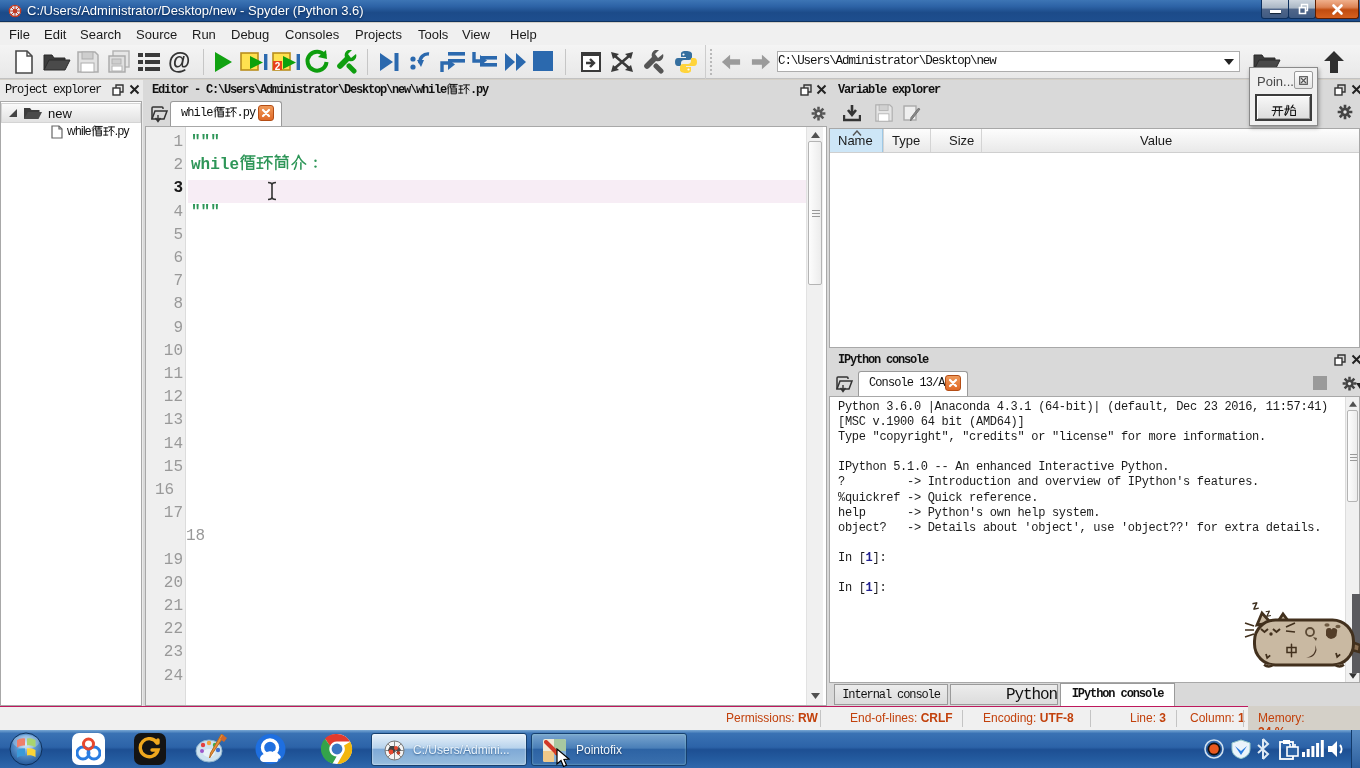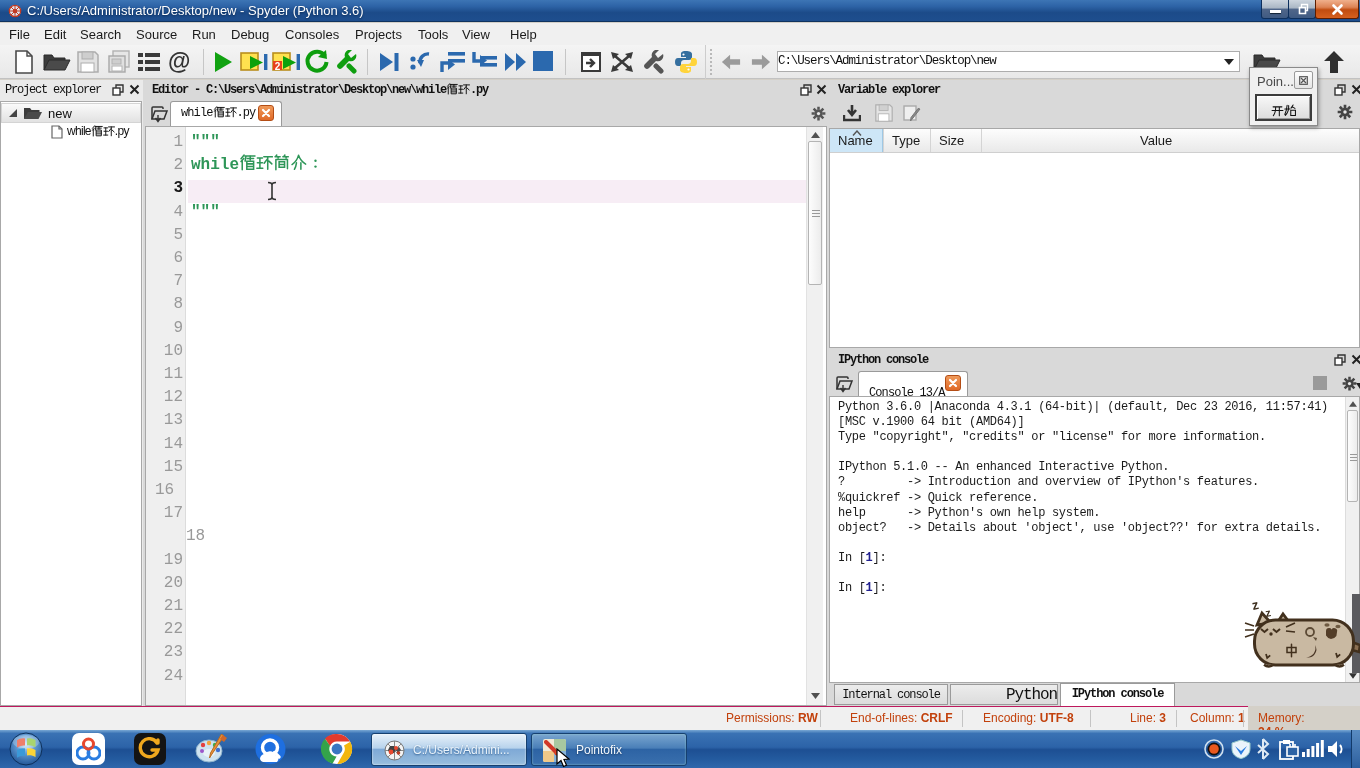--- a/index.html
+++ b/index.html
@@ -415,21 +415,21 @@
     <div class="a" style="left:0;top:48px;width:531px;height:220px;background:#fff;border:1px solid #a8a8a8">
       <div class="a" style="left:0;top:0;width:529px;height:24px;background:linear-gradient(180deg,#fdfdfd,#e9e9e9);border-bottom:1px solid #cfcfcf">
         <div class="a" style="left:0;top:0;width:53px;height:23px;background:#cde6f7;border-right:1px solid #9fc8e4"></div>
         <svg class="a" style="left:22px;top:1px" width="10" height="6" viewBox="0 0 10 6">
             <path d="M1,5.5 L5,1 L9,5.5" fill="none" stroke="#555" stroke-width="1.4"></path>
           </svg>
         <div class="a" style="left:8px;top:4px;font-size:13px;color:#1a1a1a">Name</div>
         <div class="a" style="left:53px;top:0;width:1px;height:23px;background:#d4d4d4"></div>
         <div class="a" style="left:62px;top:4px;font-size:13px;color:#1a1a1a">Type</div>
         <div class="a" style="left:100px;top:0;width:1px;height:23px;background:#d4d4d4"></div>
-        <div class="a" style="left:109px;top:4px;font-size:13px;color:#1a1a1a">Size</div>
+        <div class="a" style="left:119px;top:4px;font-size:13px;color:#1a1a1a">Size</div>
         <div class="a" style="left:151px;top:0;width:1px;height:23px;background:#d4d4d4"></div>
         <div class="a" style="left:310px;top:4px;font-size:13px;color:#1a1a1a">Value</div>
       </div>
     </div>
 
     <div class="a mono" style="left:9px;top:273px;font-size:12px;font-weight:bold;color:#111;letter-spacing:-1.2px">IPython console</div>
     <svg class="a" style="left:505px;top:274px" width="12" height="12" viewBox="0 0 12 12">
         <rect x="1" y="4" width="7" height="7" fill="#fff" stroke="#333" stroke-width="1.4"></rect>
         <path d="M4,4 V1 H11 V8 H8" fill="none" stroke="#333" stroke-width="1.4"></path>
       </svg>
@@ -437,21 +437,21 @@
         <path d="M1.5,1.5 L9.5,9.5 M9.5,1.5 L1.5,9.5" stroke="#222" stroke-width="2"></path>
       </svg>
 
     <div class="a" style="left:0;top:290px;width:531px;height:26px">
       <svg class="a" style="left:7px;top:5px" width="20" height="18" viewBox="0 0 20 18">
           <path d="M1,14 V3 a1,1 0 0 1 1,-1 h9 a1,1 0 0 1 1,1 v1" fill="none" stroke="#333" stroke-width="1.5"></path>
           <path d="M1,14 L4,6 h12 l-3,8 z" fill="none" stroke="#333" stroke-width="1.5"></path>
           <path d="M7,10 v6 m-2.5,-3 l2.5,3.5 2.5,-3.5" fill="none" stroke="#333" stroke-width="1.4"></path>
         </svg>
       <div class="a" style="left:29px;top:1px;width:110px;height:25px;background:#fff;border:1px solid #9a9a9a;border-bottom:none;border-radius:3px 3px 0 0"></div>
-      <div class="a mono" style="left:40px;top:16px;font-size:12px;color:#111;letter-spacing:-0.9px">Console 13/A</div>
+      <div class="a mono" style="left:40px;top:6px;font-size:12px;color:#111;letter-spacing:-0.9px">Console 13/A</div>
       <div class="a" style="left:116px;top:5px;width:16px;height:16px;background:linear-gradient(180deg,#f09a5a,#e06a28);border:1px solid #b44d15;border-radius:3px">
         <svg class="a" style="left:2px;top:2px" width="10" height="10" viewBox="0 0 10 10">
             <path d="M2,2 L8,8 M8,2 L2,8" stroke="#fff" stroke-width="2.2" stroke-linecap="round"></path>
           </svg>
       </div>
       <rect class="a" style="left:484px;top:6px;width:14px;height:14px;background:#9a9a9a"></rect>
       <svg class="a" style="left:527px;top:13px" width="8" height="6" viewBox="0 0 8 6">
           <path d="M0,0 H8 L4,6 Z" fill="#222"></path>
         </svg>
         <svg class="a" style="left:513px;top:6px" width="15" height="15" viewBox="0 0 24 24">

